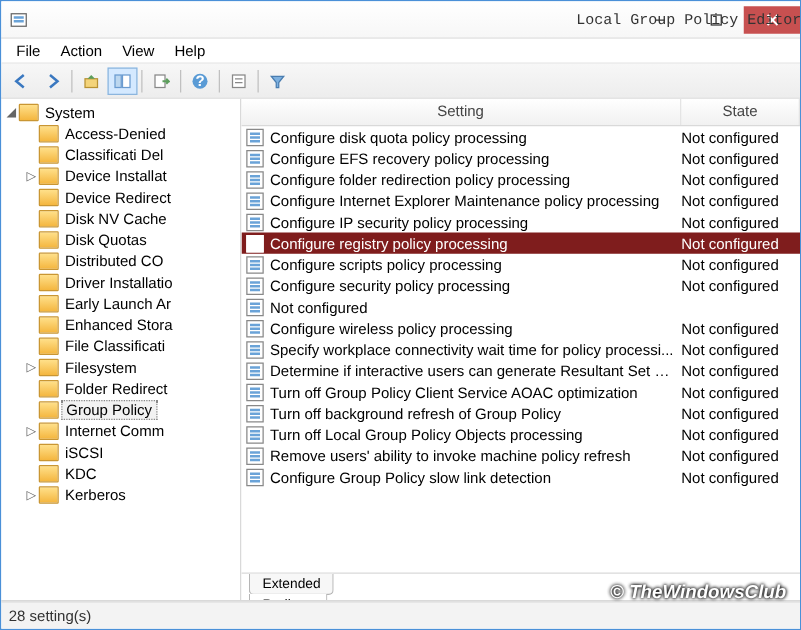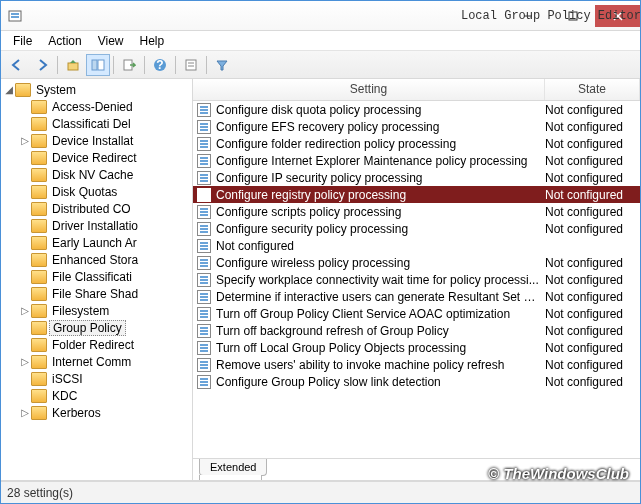--- a/index.html
+++ b/index.html
@@ -219,38 +219,33 @@
             <span class="expander"></span>
             <span class="ficon folder-y"></span>
             <span class="tree-label">Enhanced Stora</span>
           </div>
           <div class="tree-node depth2">
             <span class="expander"></span>
             <span class="ficon folder-y"></span>
             <span class="tree-label">File Classificati</span>
           </div>
           <div class="tree-node depth2">
-            <span class="expander"></span>
-            <span class="ficon folder-y"></span>
-            <span class="tree-label">File Share Shad</span>
-          </div>
-          <div class="tree-node depth2">
             <span class="expander">▷</span>
             <span class="ficon folder-y"></span>
             <span class="tree-label">Filesystem</span>
           </div>
           <div class="tree-node depth2">
             <span class="expander"></span>
             <span class="ficon folder-y"></span>
+            <span class="tree-label">Folder Redirect</span>
+          </div>
+          <div class="tree-node depth2">
+            <span class="expander"></span>
+            <span class="ficon folder-y"></span>
             <span class="tree-label sel">Group Policy</span>
-          </div>
-          <div class="tree-node depth2">
-            <span class="expander"></span>
-            <span class="ficon folder-y"></span>
-            <span class="tree-label">Folder Redirect</span>
           </div>
           <div class="tree-node depth2">
             <span class="expander">▷</span>
             <span class="ficon folder-y"></span>
             <span class="tree-label">Internet Comm</span>
           </div>
           <div class="tree-node depth2">
             <span class="expander"></span>
             <span class="ficon folder-y"></span>
             <span class="tree-label">iSCSI</span>

